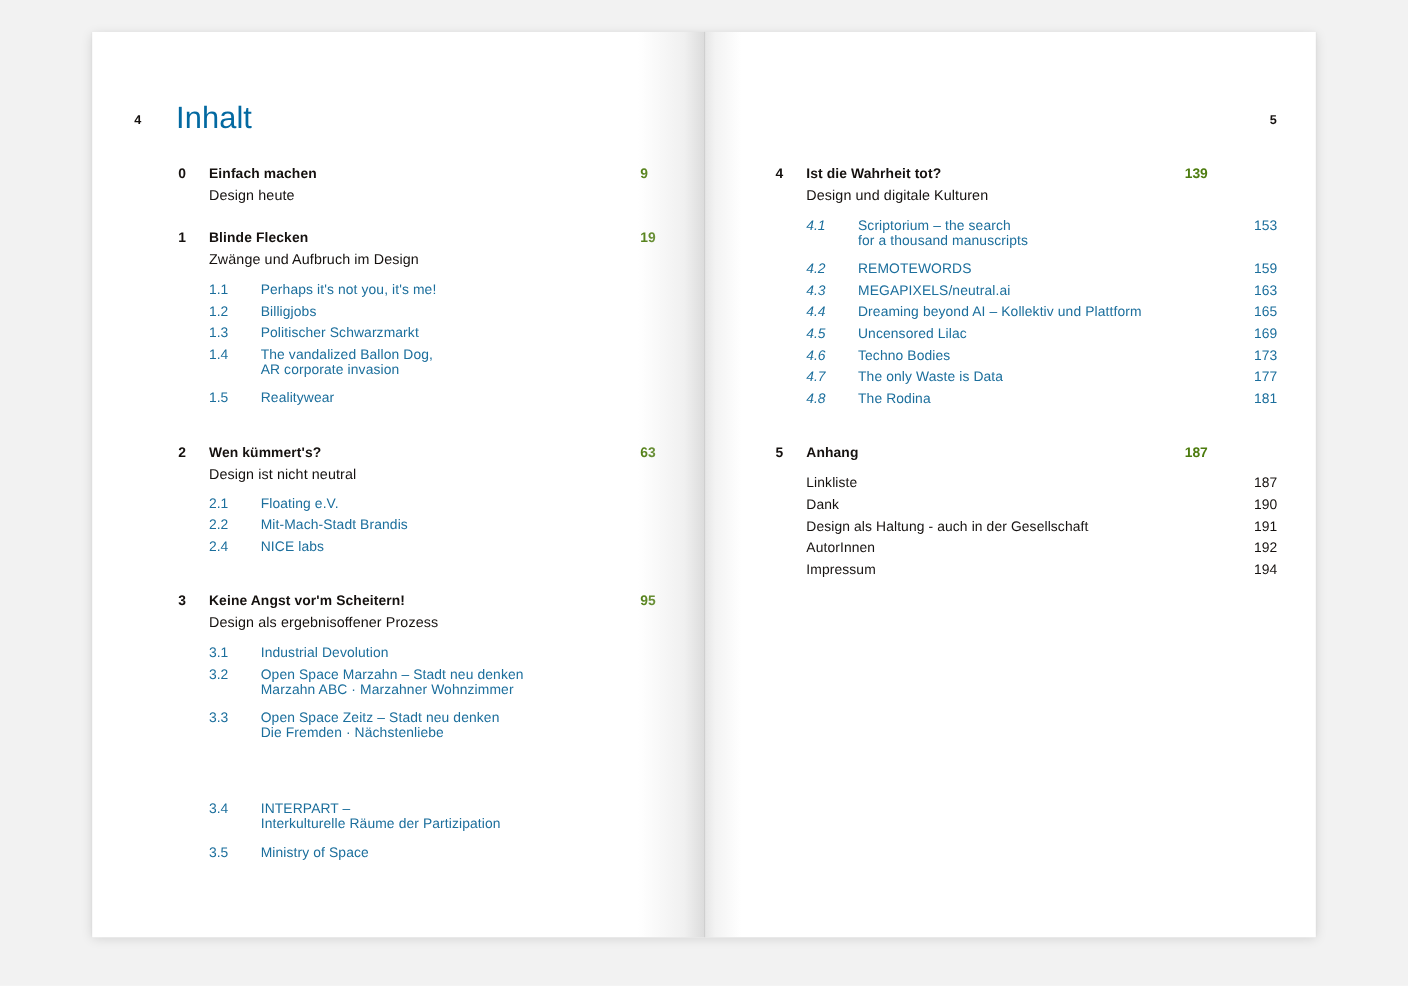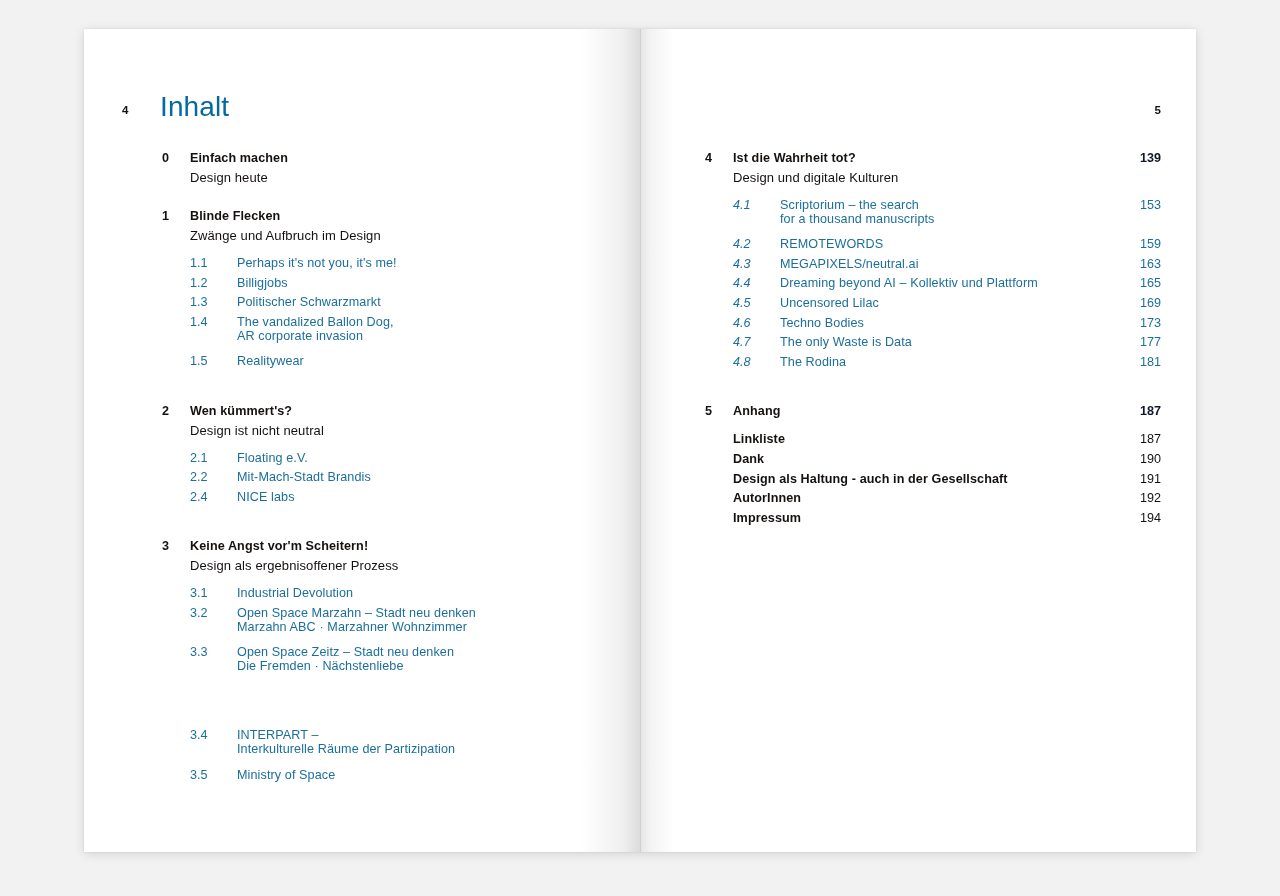--- a/index.html
+++ b/index.html
@@ -118,22 +118,22 @@
     font-weight: 700;
     color: #15110f;
     letter-spacing: 0.1px;
     white-space: nowrap;
   }
   .ch-page {
     position: absolute;
     top: 0;
     font-size: 12.6px;
     font-weight: 700;
-    color: #0f172a;
-    text-align: right;
+    color: #4d7c0f;
+    text-align: left;
   }
   .ch-sub {
     position: relative;
     height: 19px;
   }
   .ch-sub-text {
     position: absolute;
     top: 0;
     font-size: 13px;
     font-weight: 400;
@@ -208,21 +208,21 @@
   .content-left  .sec-title  { left: 75px; }
   .content-left  .sec-page   { left: 420px; width: 84px; }
 
   
   .content-right .ch-title   { left: 28px; }
   .content-right .ch-sub-text{ left: 28px; }
   .content-right .ch-page    { left: 372px; width: 84px; }
   .content-right .sec-num    { left: 28px; font-style: italic; }
   .content-right .sec-title  { left: 75px; }
   .content-right .sec-page   { left: 372px; width: 84px; }
-  .content-right .plain-title{ left: 28px; font-weight: bold; }
+  .content-right .plain-title{ left: 28px; }
   .content-right .plain-page { left: 372px; width: 84px; }
 
   .gap-chapter { height: 20px; }
   .gap-after-sections { height: 10px; }
 </style>
 </head>
 <body>
 
 <div class="viewport">
 

